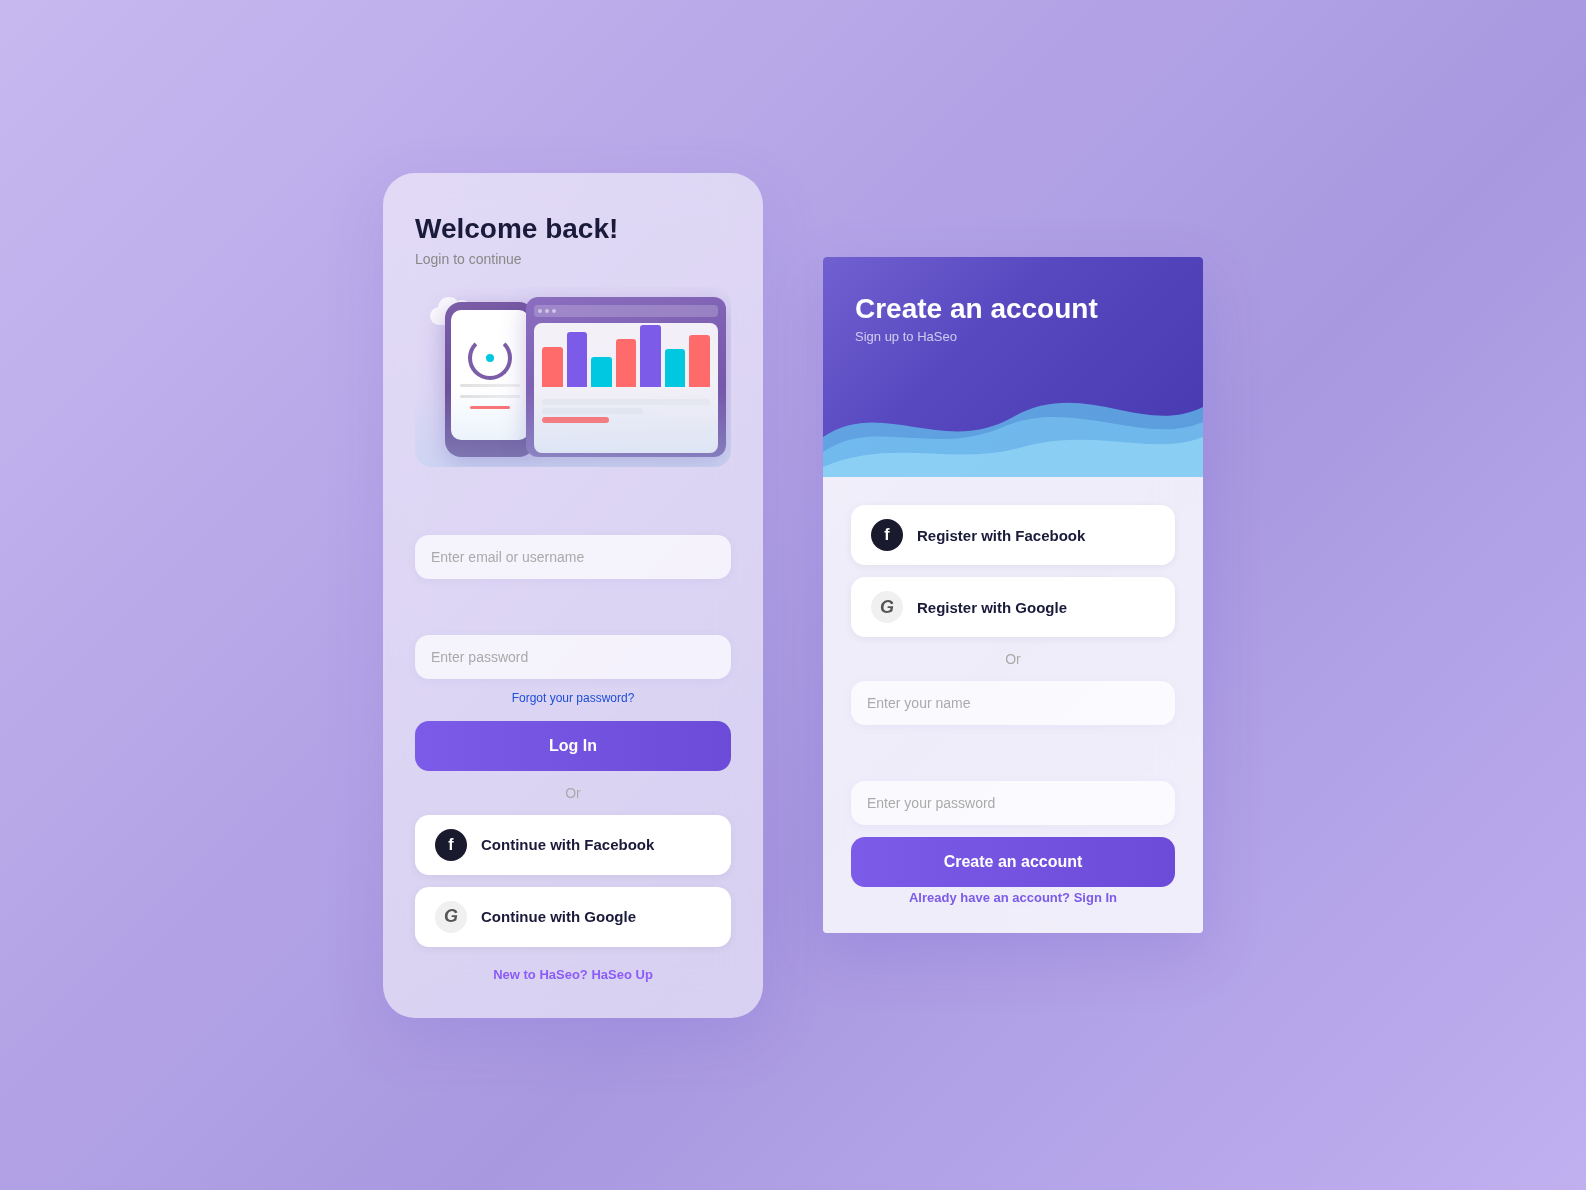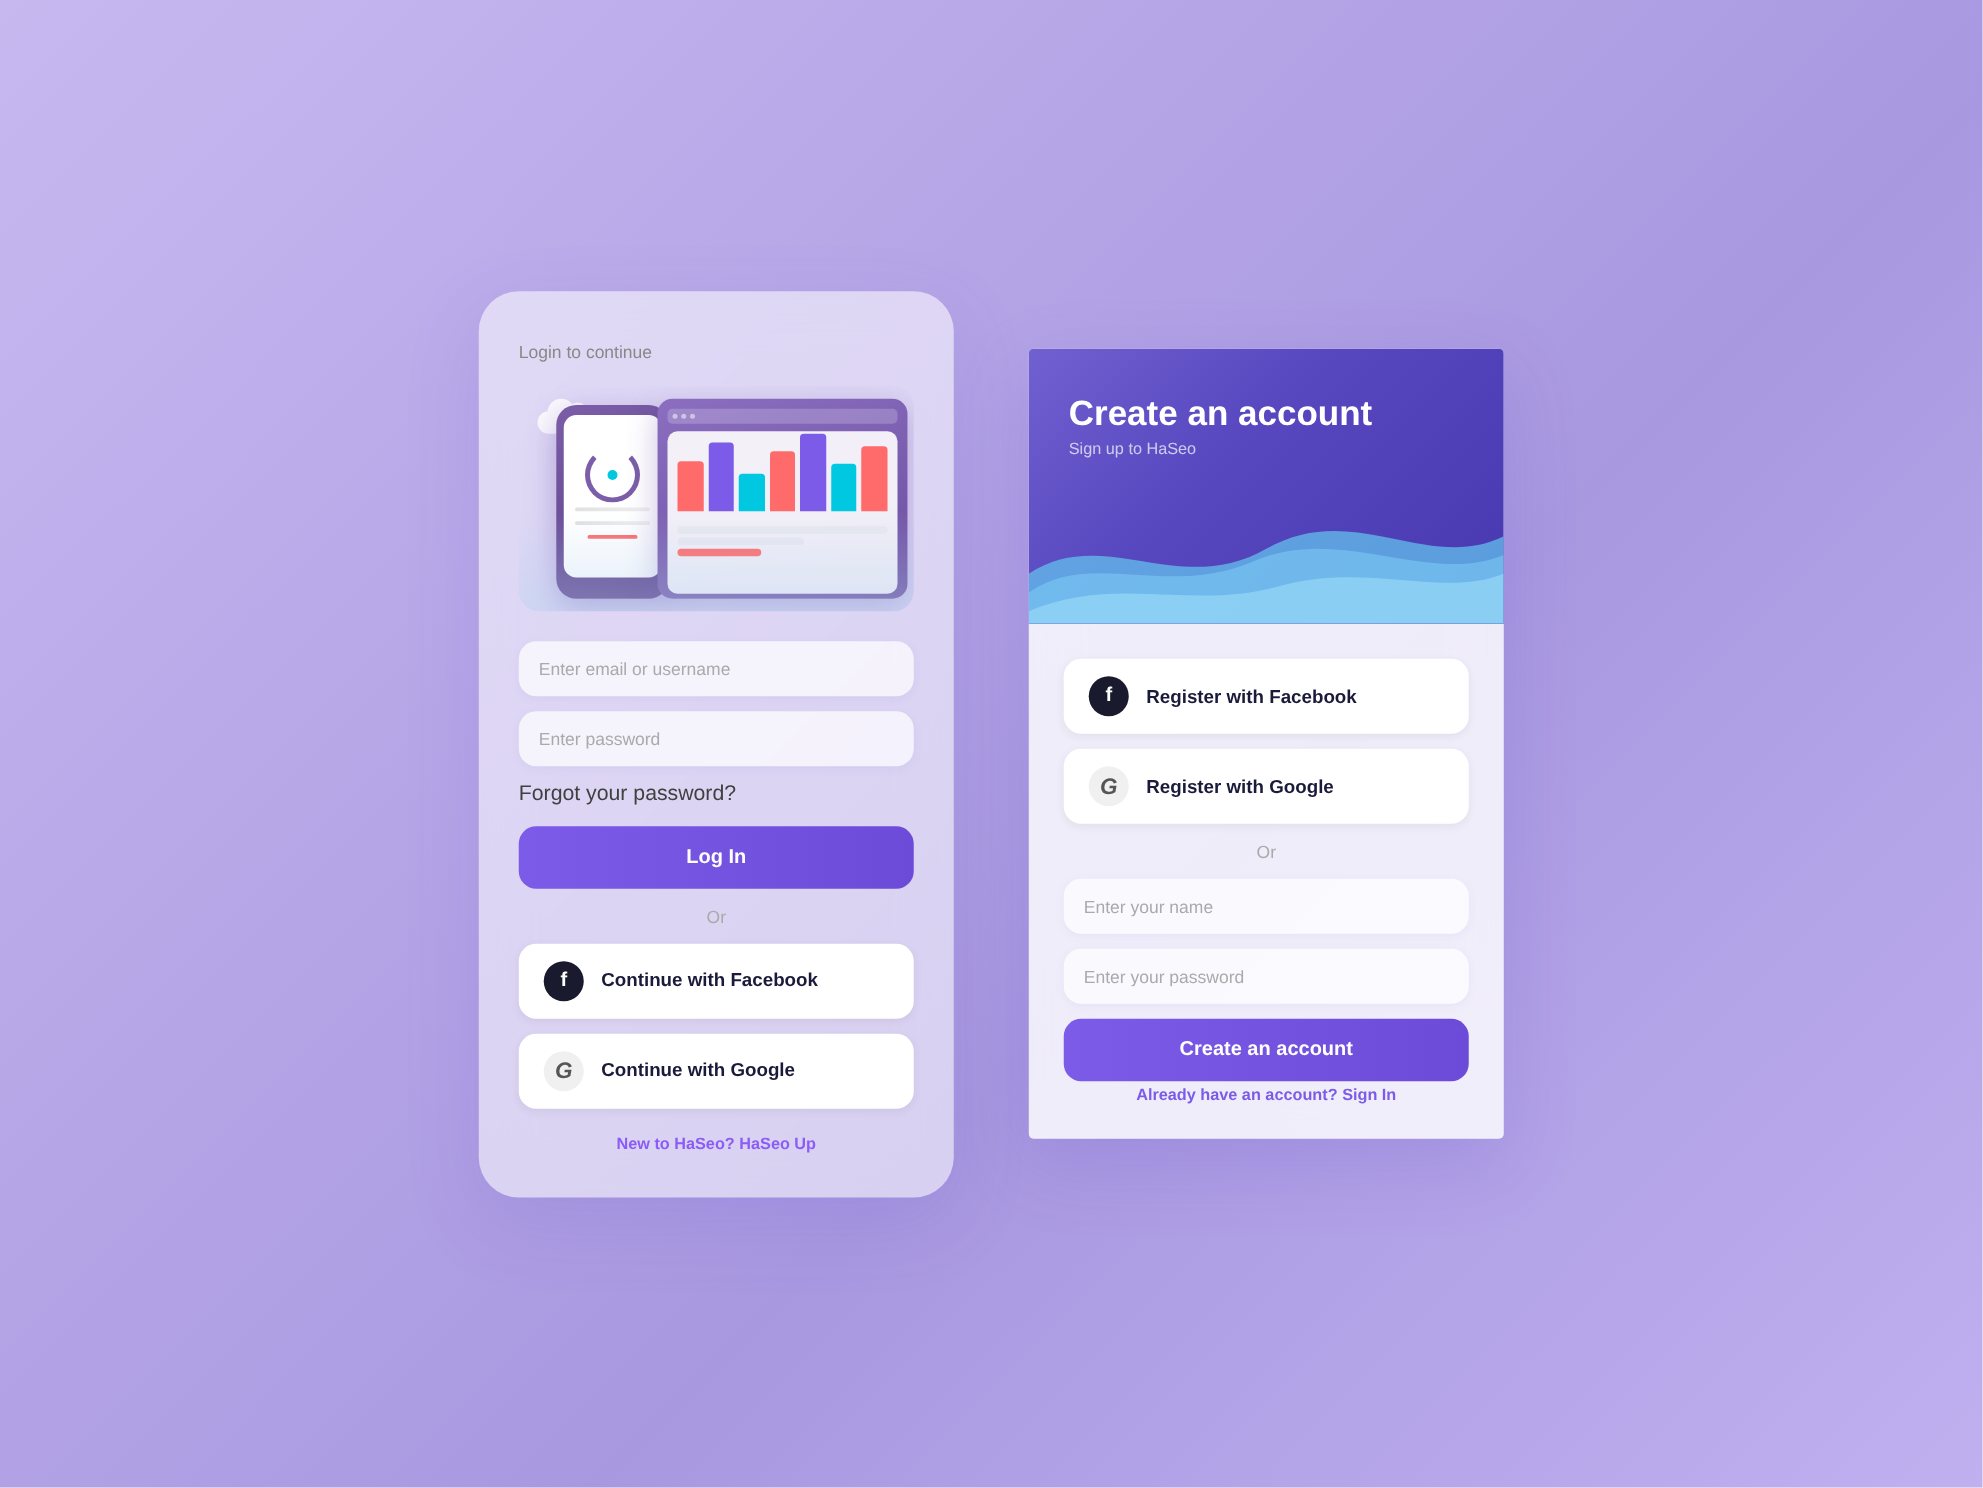--- a/index.html
+++ b/index.html
@@ -250,28 +250,29 @@
       width: 100%;
       padding: 14px 16px;
       border: none;
       border-radius: 14px;
       background: rgba(255,255,255,0.7);
       font-size: 14px;
       color: #555;
       outline: none;
       margin-bottom: 12px;
       box-shadow: 0 2px 8px rgba(120,100,200,0.08);
+      margin-top: 44px;
     }
 
     .input-field::placeholder { color: #aaa; }
 
     .forgot-link {
-      text-align: left;
-      font-size: 17px;
-      color: #404040;
+      text-align: center;
+      font-size: 12px;
+      color: #1d4ed8;
       margin-bottom: 16px;
       cursor: pointer;
     }
 
     .btn-primary {
       width: 100%;
       padding: 16px;
       background: linear-gradient(90deg, #7b5be8, #6b4bd8);
       color: white;
       font-size: 16px;
@@ -427,20 +428,21 @@
       border: none;
       border-radius: 14px;
       cursor: pointer;
     }
   </style>
 </head>
 <body>
 
 <div class="login-card">
 
+  <div class="login-title">Welcome back!</div>
   <div class="login-subtitle">Login to continue</div>
 
   <div class="illustration-area">
     <div class="cloud cloud-1"></div>
     <div class="cloud cloud-2"></div>
 
     <div class="phone-mock">
       <div class="phone-screen">
         <div class="phone-circle"></div>
         <div class="phone-line"></div>

